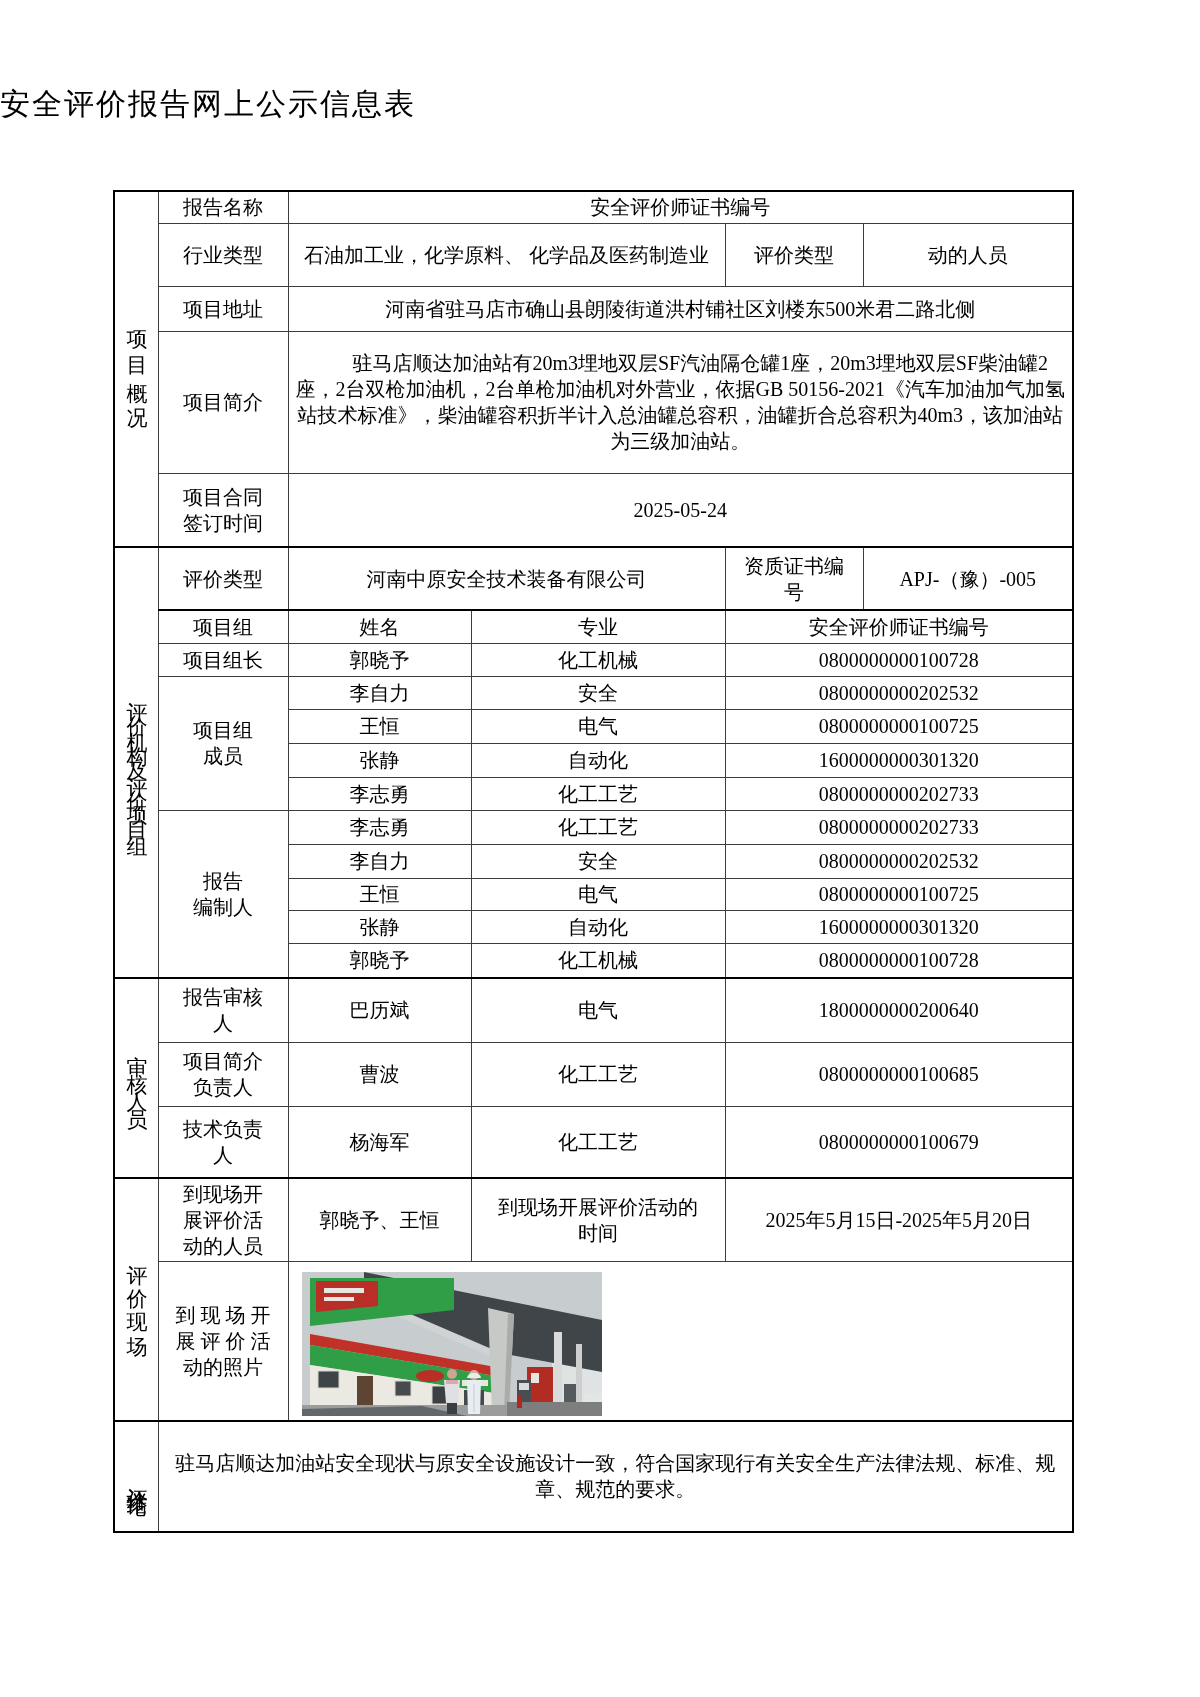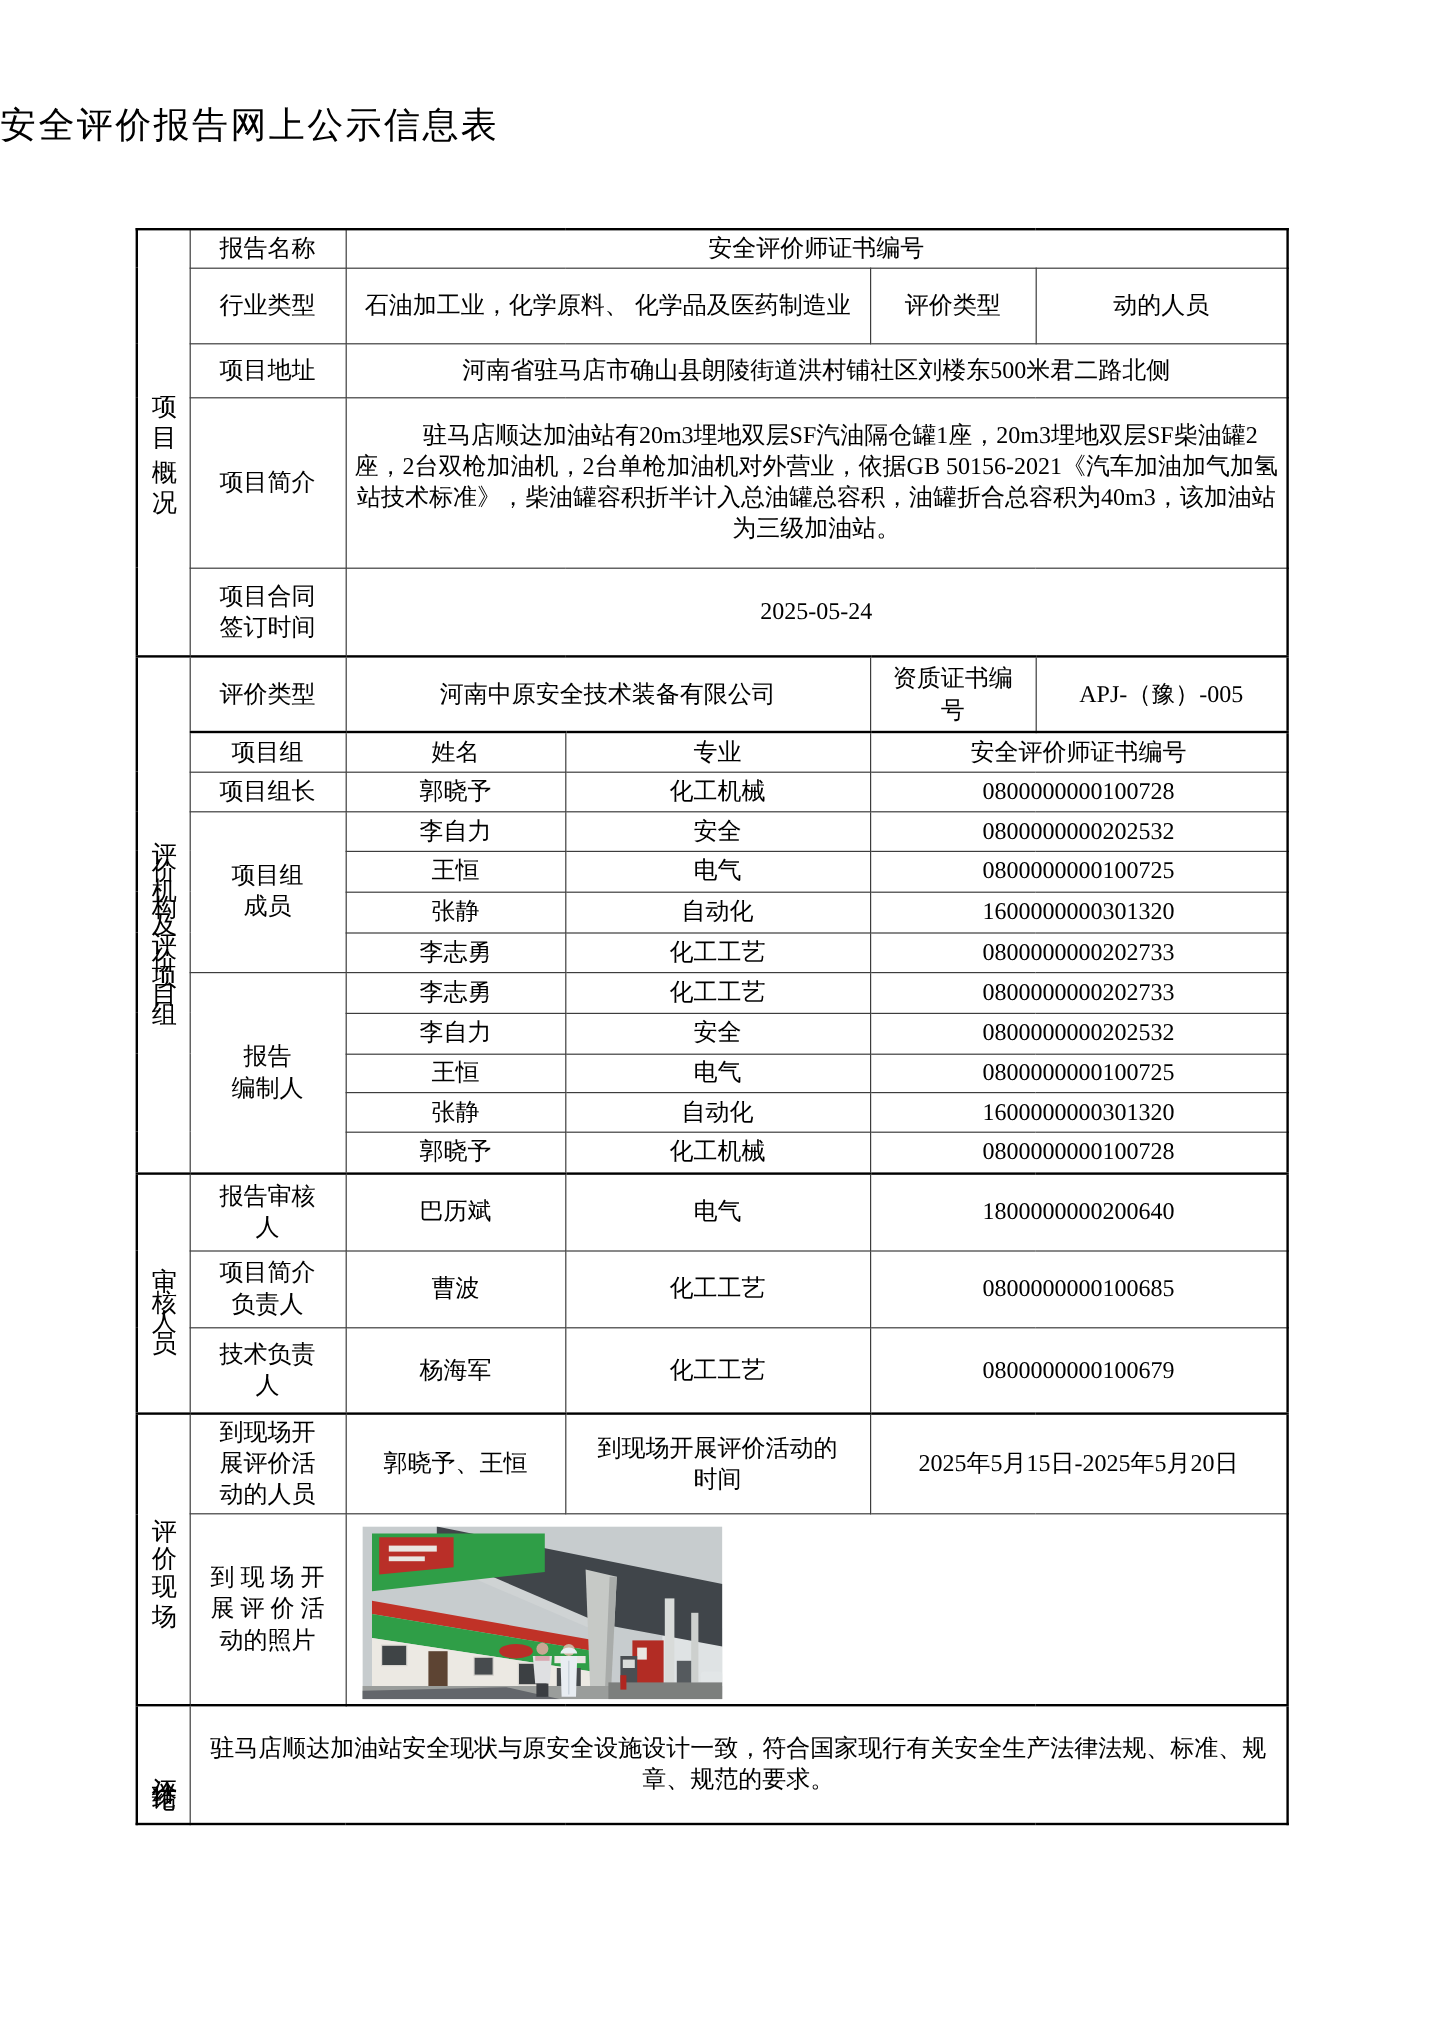--- a/index.html
+++ b/index.html
@@ -277,20 +277,20 @@
           <rect x="145" y="131" width="10" height="11" fill="#3a3d42"></rect>
           <rect x="144" y="108" width="12" height="4" fill="#d9a8b0"></rect>
           <circle cx="172" cy="103" r="5" fill="#cdb49f"></circle>
           <path d="M165,106 a7,5 0 0 1 14,0 z" fill="#e8edf2"></path>
           <polygon points="165,108 179,108 178,142 166,142" fill="#e8edf2"></polygon>
           <line x1="172" y1="112" x2="172" y2="140" stroke="#c3cdd6" stroke-width="1"></line>
         </svg>
       </td>
     </tr>
 
-    <tr style="height:99px" class="thick-top">
+    <tr style="height:111px" class="thick-top">
       <td class="vlabel ls-concl"><span>评价结论</span></td>
       <td colspan="5" class="conclusion">驻马店顺达加油站安全现状与原安全设施设计一致，符合国家现行有关安全生产法律法规、标准、规章、规范的要求。</td>
     </tr>
 
   </tbody>
     </table>
 </div>
 
 </body></html>

